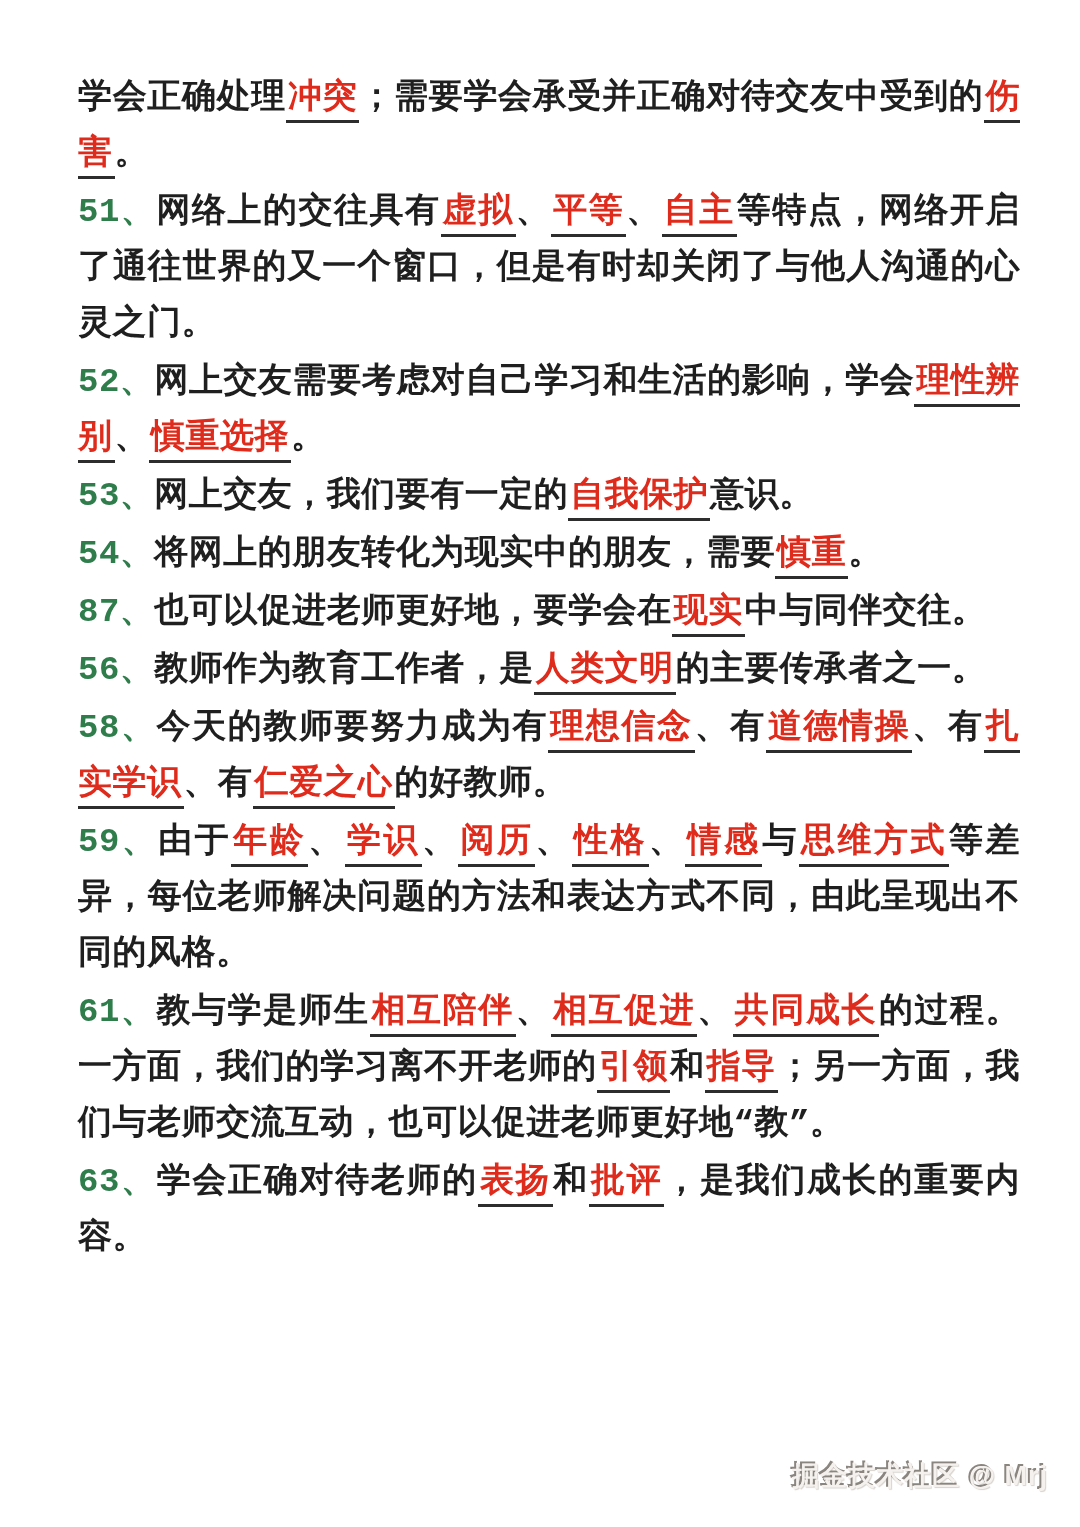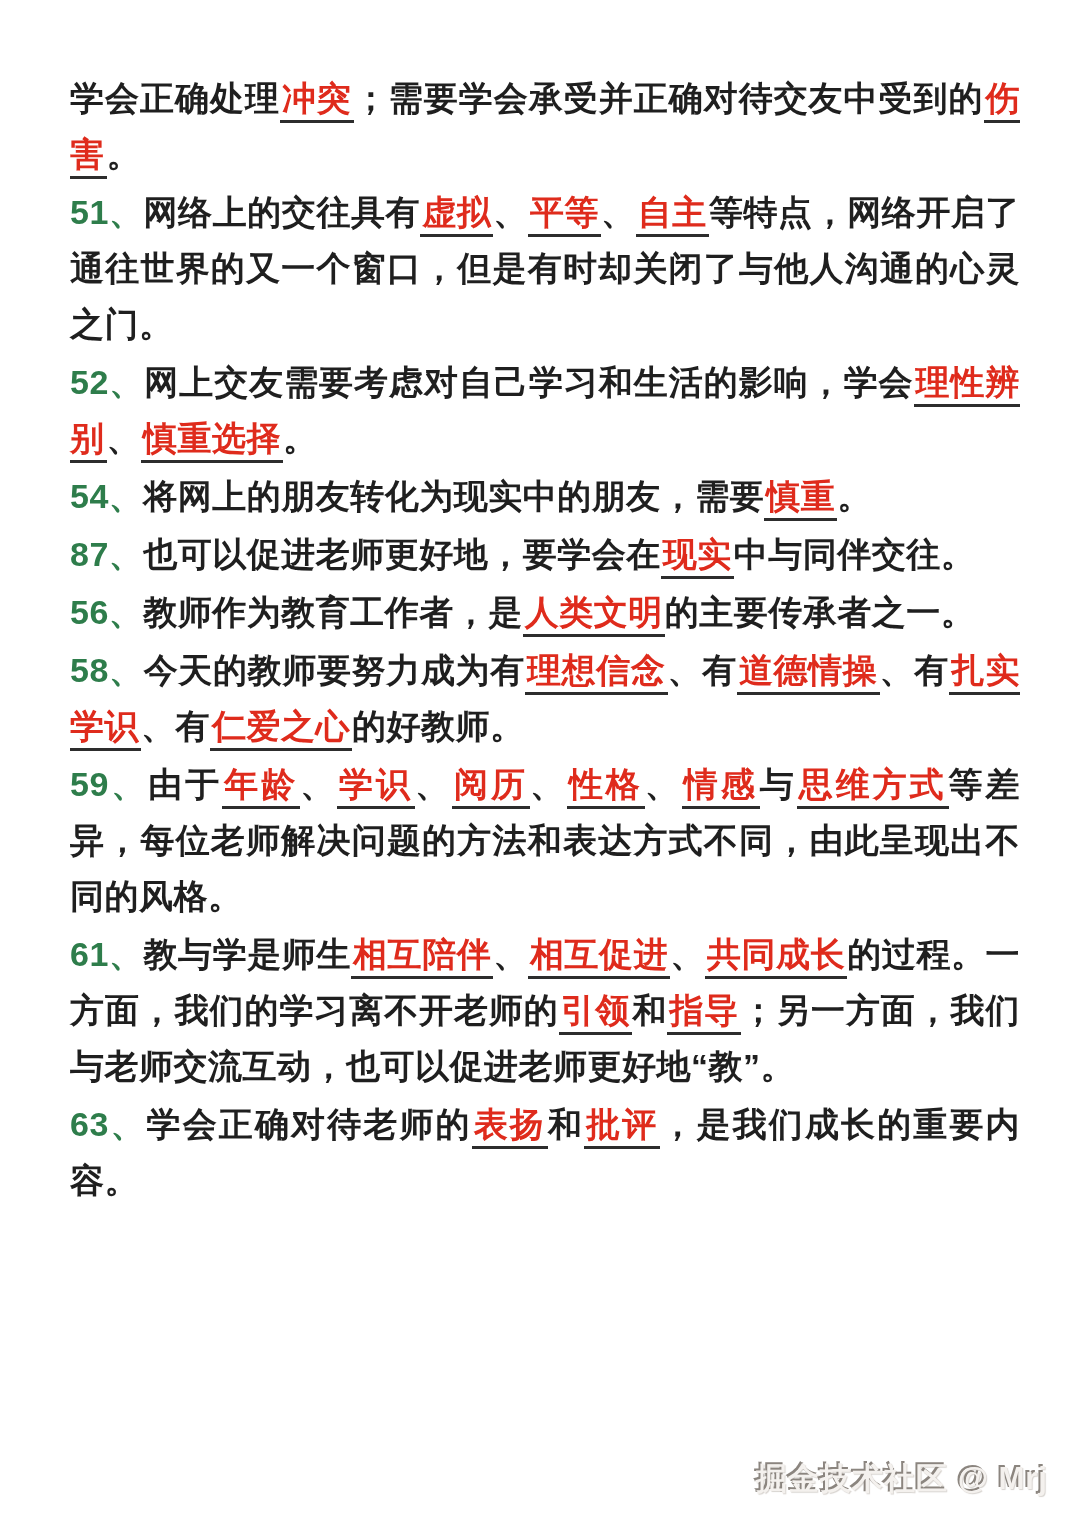--- a/index.html
+++ b/index.html
@@ -26,48 +26,50 @@
     top: 70px;
     width: 958px;
     font-size: 34px;
     line-height: 56px;
     font-weight: 600;
     color: var(--text-black);
     letter-spacing: 0.5px;
     text-align: justify;
   }
   .para {
-    margin: 0 0 2px 8px;
+    margin: 0 0 2px 16px;
+    font-family: Liberation Mono, monospace;
   }
   .num {
     color: var(--number-green);
   }
   .hl {
     color: var(--highlight-red);
     border-bottom: 3px solid var(--underline-dark);
     padding: 0 2px 3px 2px;
   }
   .watermark {
     position: absolute;
     top: 1458px;
     right: 32px;
-    font-size: 31px;
+    font-size: 27px;
     font-weight: 600;
     color: #f4f1ee;
     text-shadow: -2px -2px 0px #8b857f, 1px 1px 1px #d8d4d0;
     letter-spacing: 1px;
   }
 </style>
 </head>
 <body>
 
 <div class="content">
     <p class="para"><span class="plain">学会正确处理</span><span class="hl">冲突</span><span class="plain">；需要学会承受并正确对待交友中受到的</span><span class="hl">伤害</span><span class="plain">。</span></p>
     <p class="para"><span class="num">51、</span><span class="plain">网络上的交往具有</span><span class="hl">虚拟</span><span class="plain">、</span><span class="hl">平等</span><span class="plain">、</span><span class="hl">自主</span><span class="plain">等特点，网络开启了通往世界的又一个窗口，但是有时却关闭了与他人沟通的心灵之门。</span></p>
     <p class="para"><span class="num">52、</span><span class="plain">网上交友需要考虑对自己学习和生活的影响，学会</span><span class="hl">理性辨别</span><span class="plain">、</span><span class="hl">慎重选择</span><span class="plain">。</span></p>
+    <p class="para"><span class="num">53、</span><span class="plain">网上交友，我们要有一定的</span><span class="hl">自我保护</span><span class="plain">意识。</span></p>
     <p class="para"><span class="num">54、</span><span class="plain">将网上的朋友转化为现实中的朋友，需要</span><span class="hl">慎重</span><span class="plain">。</span></p>
     <p class="para"><span class="num">87、</span><span class="plain">也可以促进老师更好地，要学会在</span><span class="hl">现实</span><span class="plain">中与同伴交往。</span></p>
     <p class="para"><span class="num">56、</span><span class="plain">教师作为教育工作者，是</span><span class="hl">人类文明</span><span class="plain">的主要传承者之一。</span></p>
     <p class="para"><span class="num">58、</span><span class="plain">今天的教师要努力成为有</span><span class="hl">理想信念</span><span class="plain">、有</span><span class="hl">道德情操</span><span class="plain">、有</span><span class="hl">扎实学识</span><span class="plain">、有</span><span class="hl">仁爱之心</span><span class="plain">的好教师。</span></p>
     <p class="para"><span class="num">59、</span><span class="plain">由于</span><span class="hl">年龄</span><span class="plain">、</span><span class="hl">学识</span><span class="plain">、</span><span class="hl">阅历</span><span class="plain">、</span><span class="hl">性格</span><span class="plain">、</span><span class="hl">情感</span><span class="plain">与</span><span class="hl">思维方式</span><span class="plain">等差异，每位老师解决问题的方法和表达方式不同，由此呈现出不同的风格。</span></p>
     <p class="para"><span class="num">61、</span><span class="plain">教与学是师生</span><span class="hl">相互陪伴</span><span class="plain">、</span><span class="hl">相互促进</span><span class="plain">、</span><span class="hl">共同成长</span><span class="plain">的过程。一方面，我们的学习离不开老师的</span><span class="hl">引领</span><span class="plain">和</span><span class="hl">指导</span><span class="plain">；另一方面，我们与老师交流互动，也可以促进老师更好地“教”。</span></p>
     <p class="para"><span class="num">63、</span><span class="plain">学会正确对待老师的</span><span class="hl">表扬</span><span class="plain">和</span><span class="hl">批评</span><span class="plain">，是我们成长的重要内容。</span></p>
   </div>
 
 <div class="watermark">掘金技术社区 @ Mrj</div>

